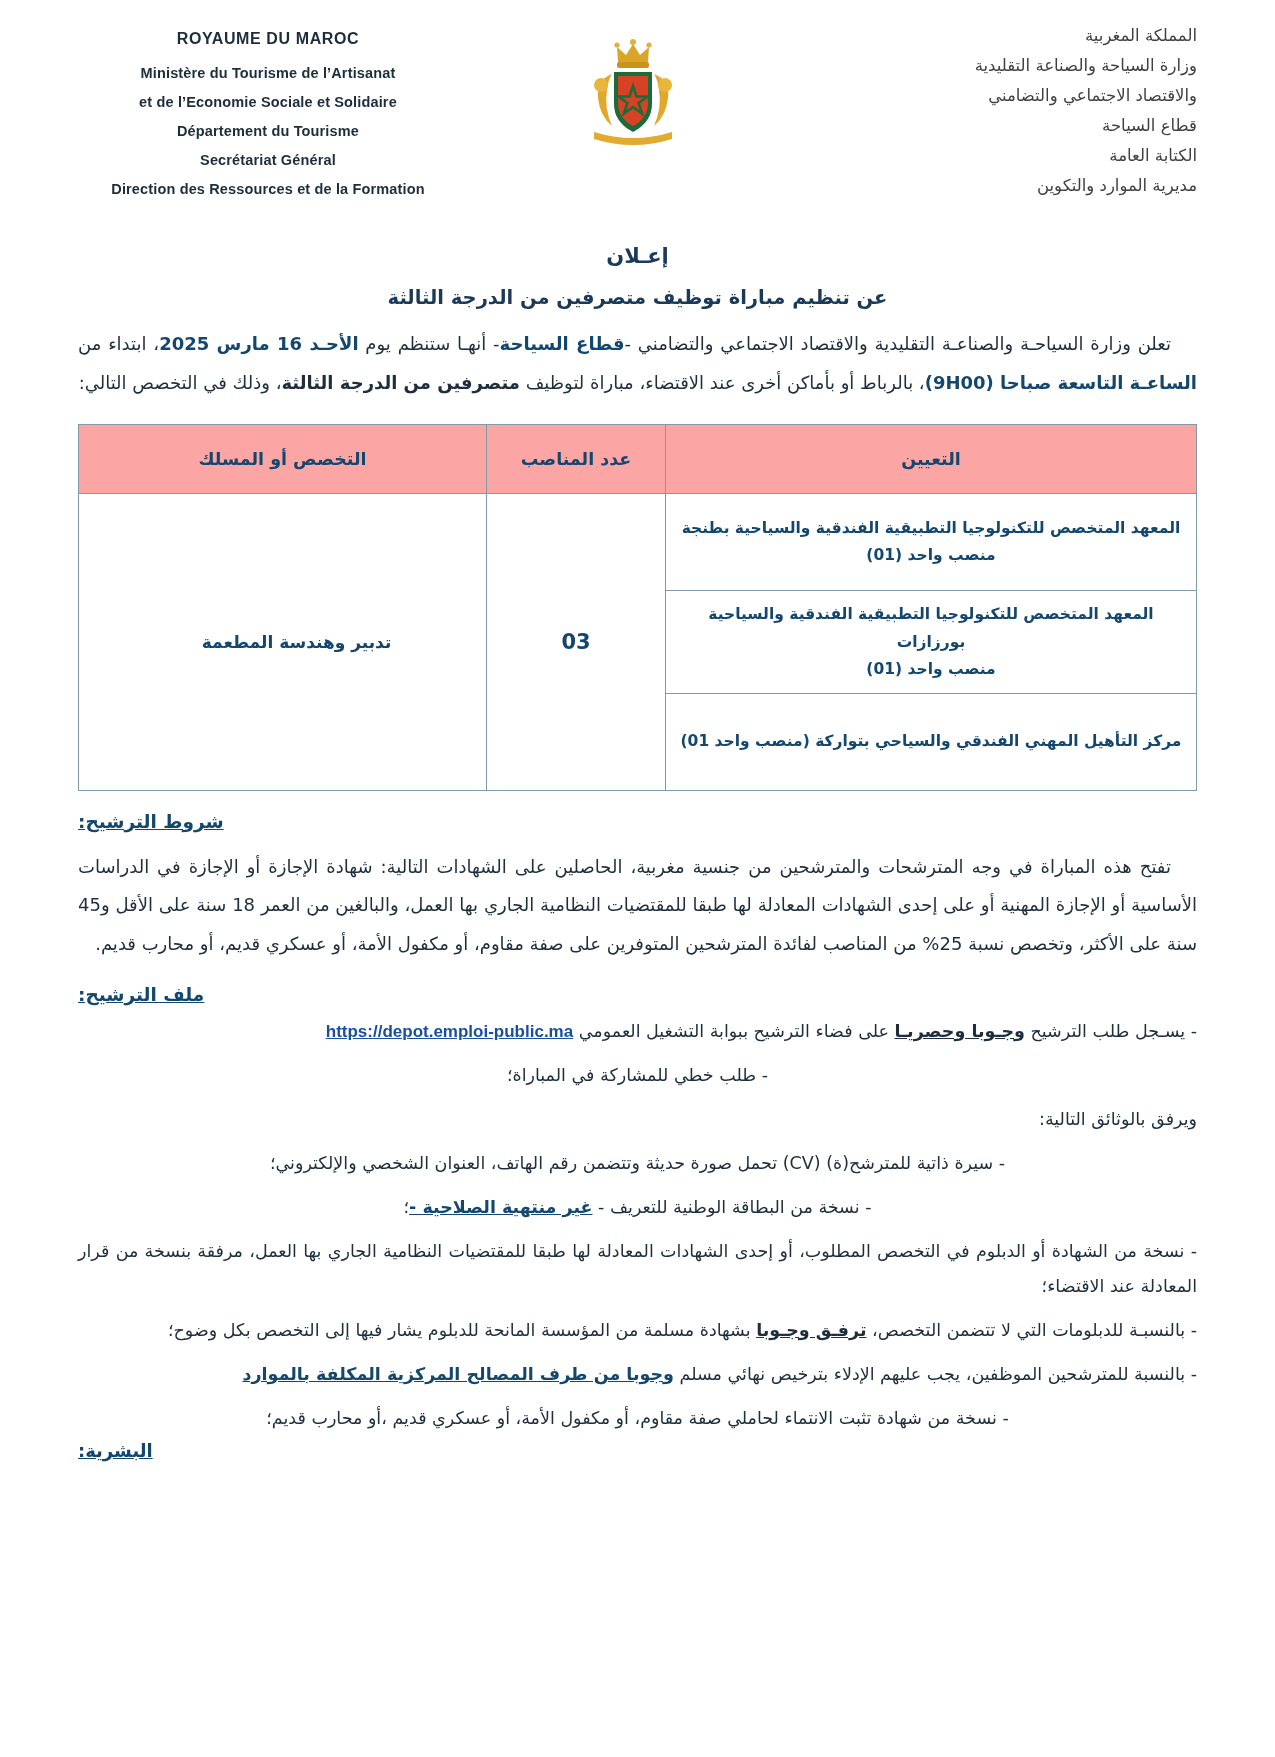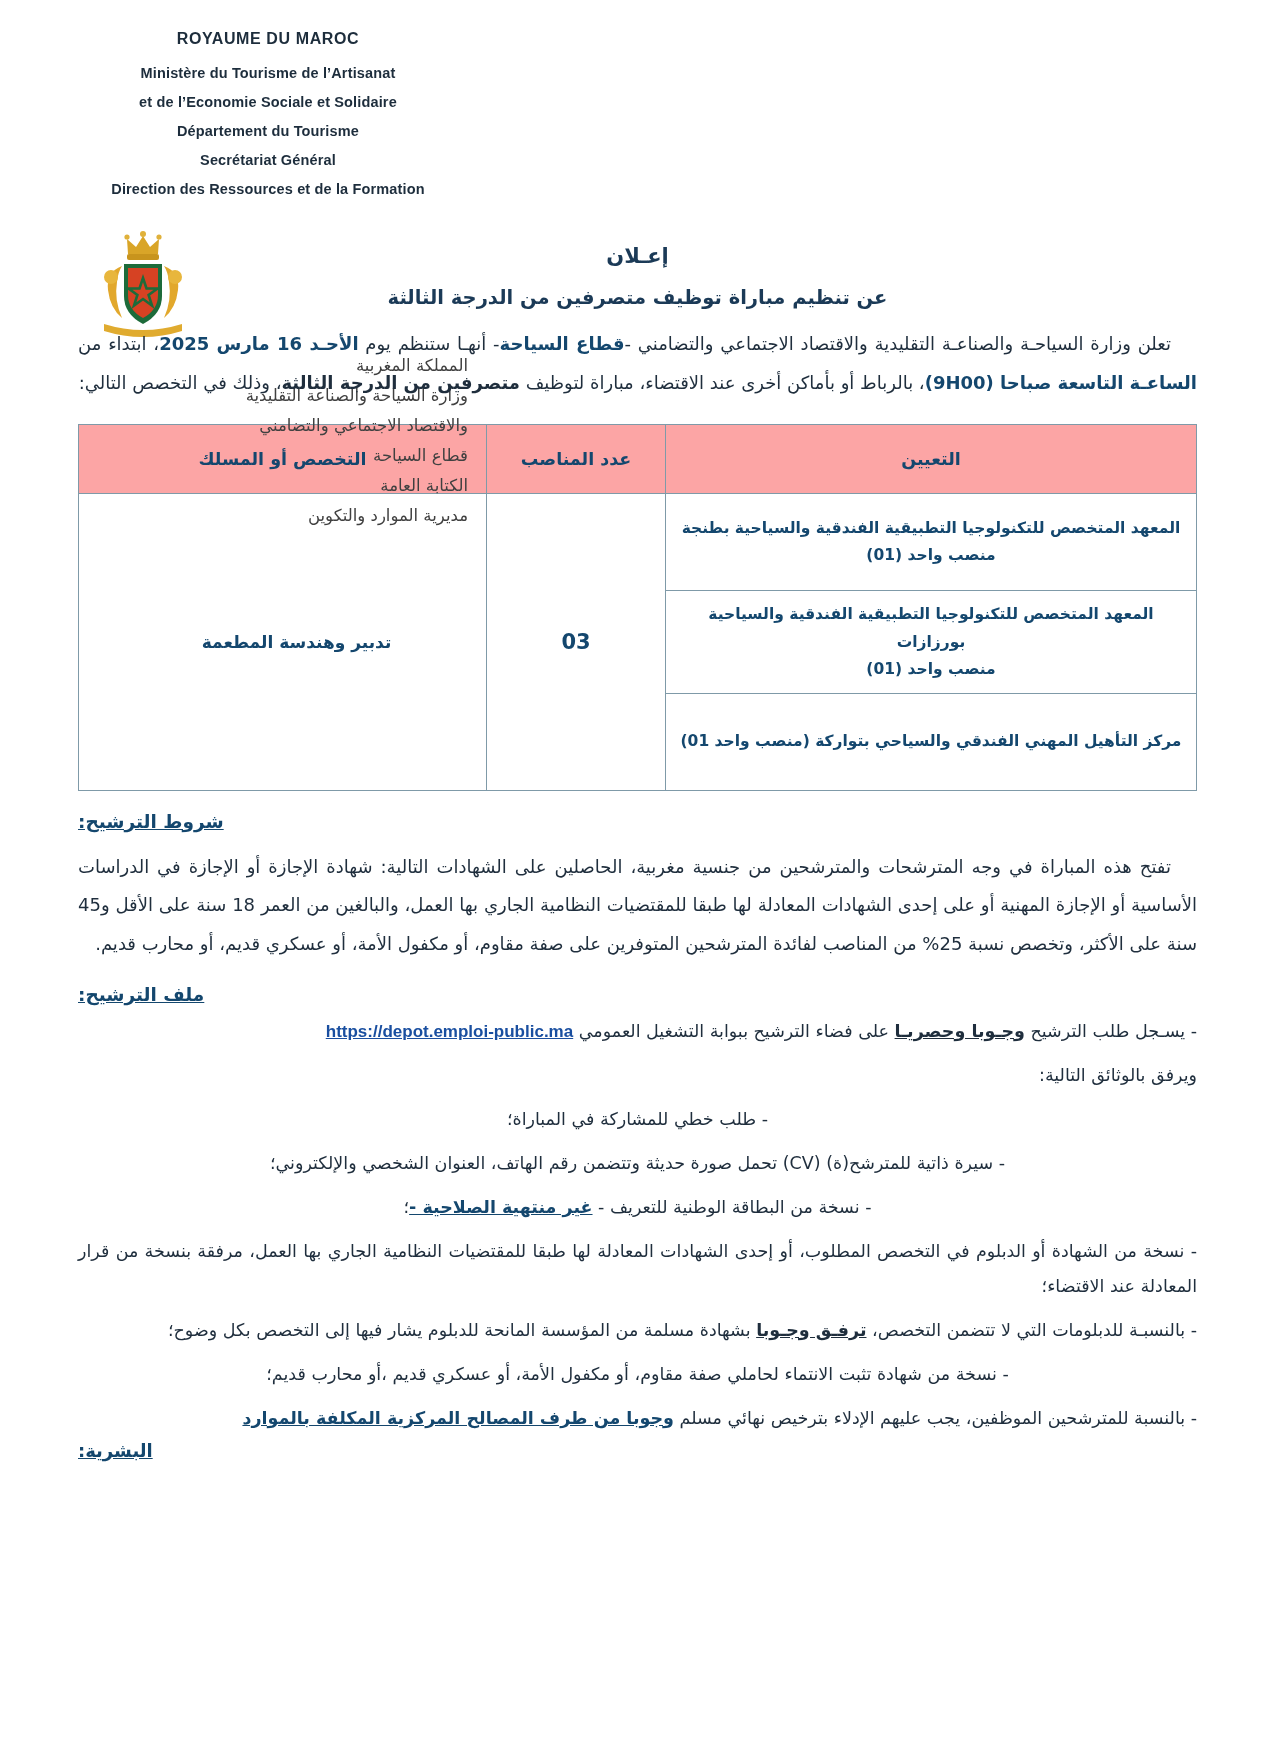--- a/index.html
+++ b/index.html
@@ -20,21 +20,20 @@
     padding: 18px 78px 0 78px;
     overflow: hidden;
   }
 
   
   .header {
     display: flex;
     align-items: flex-start;
     justify-content: space-between;
     height: 190px;
-    flex-direction: column;
   }
   .header-fr {
     width: 380px;
     text-align: center;
     padding-top: 12px;
   }
   .header-fr .line {
     font-family: "Liberation Sans", sans-serif;
     font-size: 14.5px;
     font-weight: bold;
@@ -279,29 +278,29 @@
       </tr>
     </tbody>
   </table>
 
   <div class="sec-head">شروط الترشيح:</div>
   <div class="para indent">تفتح هذه المباراة في وجه المترشحات والمترشحين من جنسية مغربية، الحاصلين على الشهادات التالية: شهادة الإجازة أو الإجازة في الدراسات الأساسية أو الإجازة المهنية أو على إحدى الشهادات المعادلة لها طبقا للمقتضيات النظامية الجاري بها العمل، والبالغين من العمر 18 سنة على الأقل و45 سنة على الأكثر، وتخصص نسبة 25% من المناصب لفائدة المترشحين المتوفرين على صفة مقاوم، أو مكفول الأمة، أو عسكري قديم، أو محارب قديم.</div>
 
   <div class="sec-head">ملف الترشيح:</div>
 
   <div class="item"><span>- يسـجل طلب الترشيح </span><span class="u-bold">وجـوبا وحصريـا</span><span> على فضاء الترشيح ببوابة التشغيل العمومي </span><a class="url" href="#">https://depot.emploi-public.ma</a></div>
+  <div class="item center">- طلب خطي للمشاركة في المباراة؛</div>
+
   <div class="item right">ويرفق بالوثائق التالية:</div>
-
-  <div class="item center">- طلب خطي للمشاركة في المباراة؛</div>
   <div class="item center">- سيرة ذاتية للمترشح(ة) (CV) تحمل صورة حديثة وتتضمن رقم الهاتف، العنوان الشخصي والإلكتروني؛</div>
 
   <div class="item center"><span>- نسخة من البطاقة الوطنية للتعريف - </span><span class="u-navy">غير منتهية الصلاحية -</span><span>؛</span></div>
 
   <div class="item">- نسخة من الشهادة أو الدبلوم في التخصص المطلوب، أو إحدى الشهادات المعادلة لها طبقا للمقتضيات النظامية الجاري بها العمل، مرفقة بنسخة من قرار المعادلة عند الاقتضاء؛</div>
 
   <div class="item"><span>- بالنسبـة للدبلومات التي لا تتضمن التخصص، </span><span class="u-bold">ترفـق وجـوبا</span><span> بشهادة مسلمة من المؤسسة المانحة للدبلوم يشار فيها إلى التخصص بكل وضوح؛</span></div>
 
+  <div class="item"><span>- بالنسبة للمترشحين الموظفين، يجب عليهم الإدلاء بترخيص نهائي مسلم </span><span class="u-navy">وجوبا من طرف المصالح المركزية المكلفة بالموارد</span></div>
+
   <div class="item center">- نسخة من شهادة تثبت الانتماء لحاملي صفة مقاوم، أو مكفول الأمة، أو عسكري قديم ،أو محارب قديم؛</div>
-
-  <div class="item"><span>- بالنسبة للمترشحين الموظفين، يجب عليهم الإدلاء بترخيص نهائي مسلم </span><span class="u-navy">وجوبا من طرف المصالح المركزية المكلفة بالموارد</span></div>
   <div class="tail-underline">البشرية:</div>
 
 </div>
 
 </body></html>

